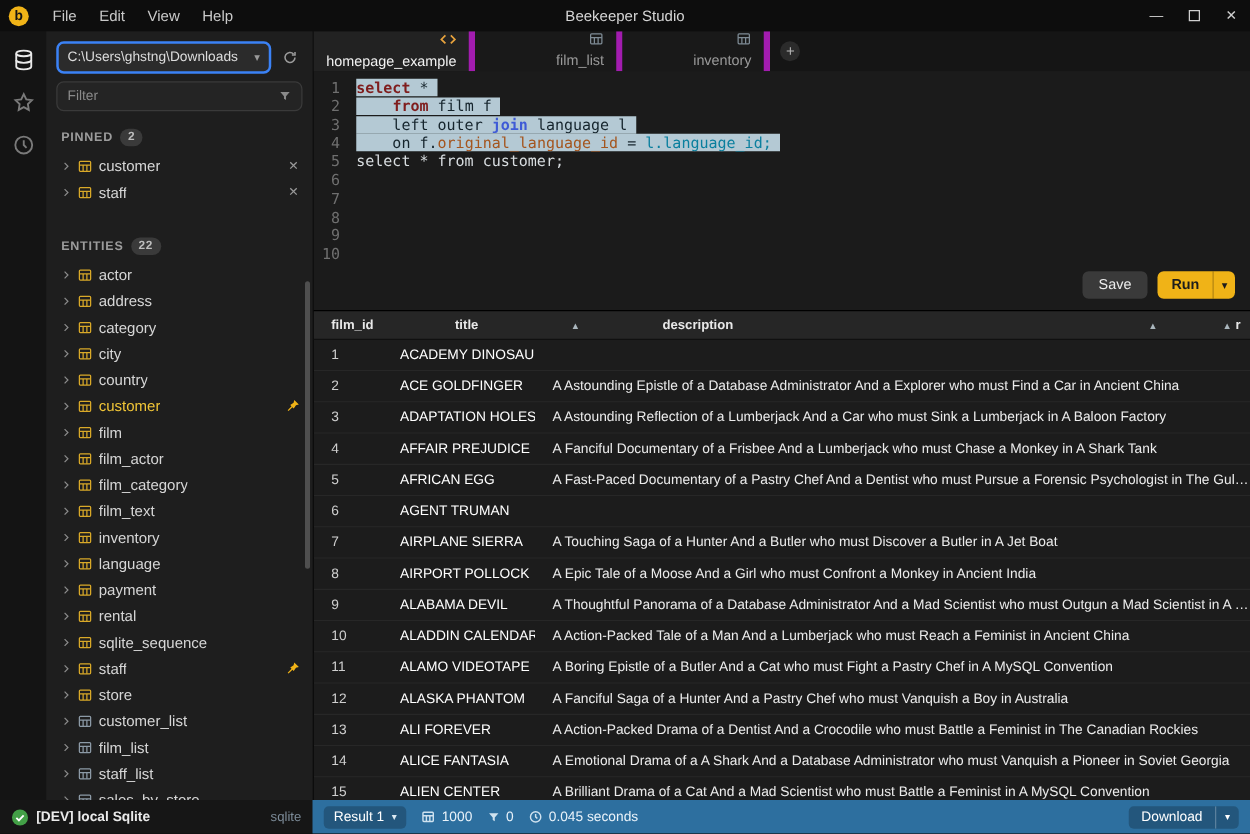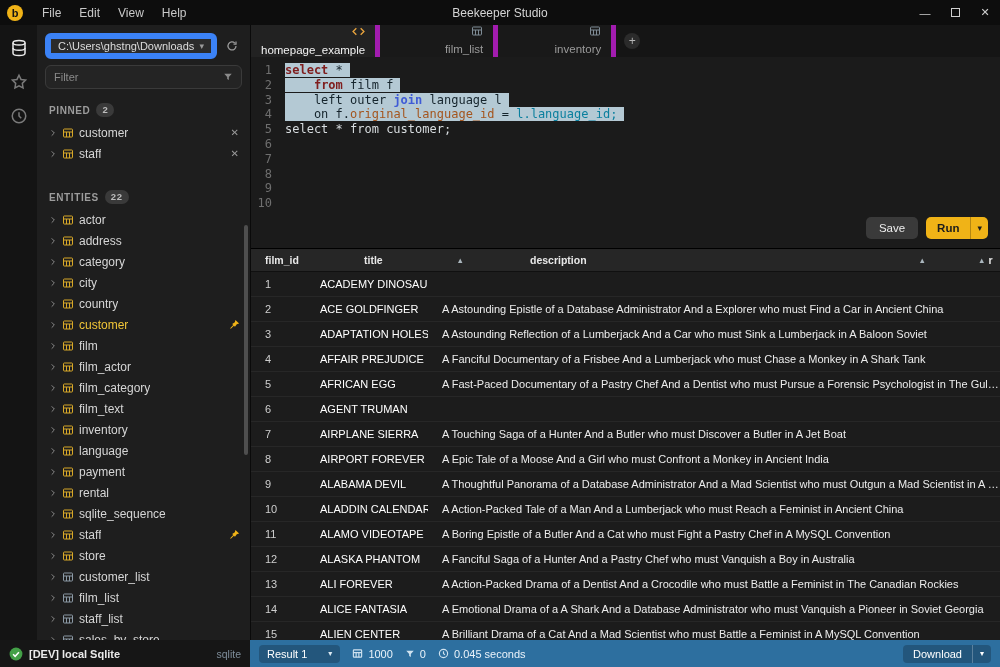--- a/index.html
+++ b/index.html
@@ -22,21 +22,21 @@
   .main-row { position:absolute; top:25px; left:0; right:0; bottom:27px; display:flex; }
 
   
   .rail { width:37px; background:#141414; display:flex; flex-direction:column; align-items:center; padding-top:8px; gap:4px; }
   .rail-btn { width:30px; height:30px; display:flex; align-items:center; justify-content:center; color:#7a7a7a; border-radius:5px; }
   .rail-btn.active { color:#eaeaea; }
 
   
   .sidebar { width:213px; background:#1e1e1e; position:relative; overflow:hidden; }
   .conn-row { display:flex; align-items:center; margin:8px 8px 6px 8px; gap:5px; }
-  .conn-select { flex:1; height:26px; background:#2b2b2b; border:6px solid #3b82f6; border-radius:6px;
+  .conn-select { flex:1; height:26px; background:#2b2b2b; border:2px solid #3b82f6; border-radius:6px;
     display:flex; align-items:center; padding:0 7px; color:#dcdcdc; font-size:11px; min-width:0; }
   .conn-path { overflow:hidden; white-space:nowrap; text-overflow:ellipsis; flex:1; }
   .conn-caret { color:#9a9a9a; font-size:9px; margin-left:4px; }
   .conn-refresh { width:20px; height:20px; display:flex; align-items:center; justify-content:center; color:#9a9a9a; }
   .filter-row { margin:0 8px; height:24px; background:#242424; border:1px solid #3a3a3a; border-radius:6px;
     display:flex; align-items:center; padding:0 8px; }
   .filter-input { flex:1; background:transparent; border:none; outline:none; color:#cfcfcf; font-size:11px; font-family:"Liberation Sans",sans-serif; }
   .filter-input::placeholder { color:#8a8a8a; }
   .filter-funnel { color:#8a8a8a; }
   .section-header { display:flex; align-items:center; gap:6px; padding:14px 10px 5px 12px;
@@ -107,21 +107,21 @@
   .td-0 { width:55px; flex:0 0 55px; color:#cfcfcf; }
   .td-1 { width:122px; flex:0 0 122px; color:#ffffff; }
   .td-2 { flex:1; min-width:0; color:#ececec; text-overflow:ellipsis; }
 
   
   .statusbar { position:absolute; left:0; right:0; bottom:0; height:27px; display:flex; z-index:30;border-radius:10px; }
   .status-left { width:250px; background:#161616; display:flex; align-items:center; gap:6px; padding:0 9px; }
   .conn-status-label { color:#eaeaea; font-size:11px; font-weight:bold; }
   .db-type { margin-left:auto; color:#7d8c99; font-size:10.5px; }
   .status-right { flex:1; background:#2d6f9f; display:flex; align-items:center; gap:12px; padding:0 9px; color:#fff; font-size:11px; }
-  .pill { background:rgba(0,0,0,0.22); border-radius:4px; padding:3px 8px; display:flex; align-items:center; gap:21px; }
+  .pill { background:rgba(0,0,0,0.22); border-radius:4px; padding:3px 8px; display:flex; align-items:center; gap:6px; }
   .pill .caret { font-size:8px; color:#dce9f2; }
   .stat-group { display:flex; align-items:center; gap:5px; color:#eaf3fa; }
   .stat-group .icon { display:flex; color:#cfe2ef; }
   .download-group { margin-left:auto; display:flex; align-items:stretch; background:rgba(0,0,0,0.22); border-radius:4px; overflow:hidden; }
   .download-main { padding:3px 10px; display:flex; align-items:center; }
   .download-caret { padding:0 7px; display:flex; align-items:center; border-left:1px solid rgba(255,255,255,0.25); font-size:8px; }
 
   .icon { display:inline-flex; align-items:center; justify-content:center; }
   .icon svg { display:block; }
 </style>
@@ -647,21 +647,21 @@
               <div class="td td-1">ACADEMY DINOSAUR</div>
             </div>
             <div class="tr">
               <div class="td td-0">2</div>
               <div class="td td-1">ACE GOLDFINGER</div>
               <div class="td td-2">A Astounding Epistle of a Database Administrator And a Explorer who must Find a Car in Ancient China</div>
             </div>
             <div class="tr">
               <div class="td td-0">3</div>
               <div class="td td-1">ADAPTATION HOLES</div>
-              <div class="td td-2">A Astounding Reflection of a Lumberjack And a Car who must Sink a Lumberjack in A Baloon Soviet</div>
+              <div class="td td-2">A Astounding Reflection of a Lumberjack And a Car who must Sink a Lumberjack in A Baloon Factory</div>
             </div>
             <div class="tr">
               <div class="td td-0">4</div>
               <div class="td td-1">AFFAIR PREJUDICE</div>
               <div class="td td-2">A Fanciful Documentary of a Frisbee And a Lumberjack who must Chase a Monkey in A Shark Tank</div>
             </div>
             <div class="tr">
               <div class="td td-0">5</div>
               <div class="td td-1">AFRICAN EGG</div>
               <div class="td td-2">A Fast-Paced Documentary of a Pastry Chef And a Dentist who must Pursue a Forensic Psychologist in The Gulf of Mexico</div>
@@ -670,21 +670,21 @@
               <div class="td td-0">6</div>
               <div class="td td-1">AGENT TRUMAN</div>
             </div>
             <div class="tr">
               <div class="td td-0">7</div>
               <div class="td td-1">AIRPLANE SIERRA</div>
               <div class="td td-2">A Touching Saga of a Hunter And a Butler who must Discover a Butler in A Jet Boat</div>
             </div>
             <div class="tr">
               <div class="td td-0">8</div>
-              <div class="td td-1">AIRPORT FOREVER</div>
+              <div class="td td-1">AIRPORT POLLOCK</div>
               <div class="td td-2">A Epic Tale of a Moose And a Girl who must Confront a Monkey in Ancient India</div>
             </div>
             <div class="tr">
               <div class="td td-0">9</div>
               <div class="td td-1">ALABAMA DEVIL</div>
               <div class="td td-2">A Thoughtful Panorama of a Database Administrator And a Mad Scientist who must Outgun a Mad Scientist in A Jet Boat</div>
             </div>
             <div class="tr">
               <div class="td td-0">10</div>
               <div class="td td-1">ALADDIN CALENDAR</div>

